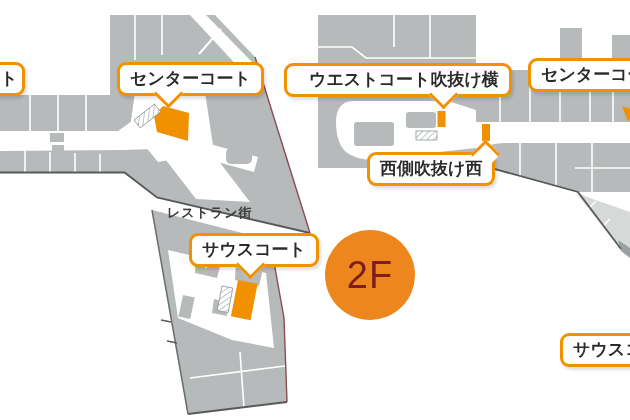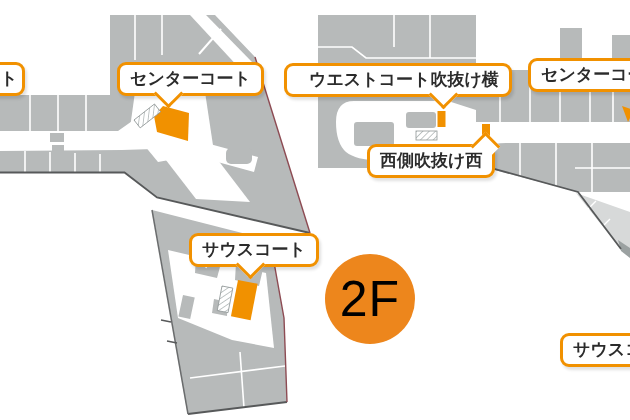--- a/index.html
+++ b/index.html
@@ -27,22 +27,22 @@
   .callout .lbl{position:relative;z-index:2;}
   .tail{position:absolute;width:18px;height:18px;background:#fff;transform:rotate(45deg);z-index:1;}
   .tail.down{border-right:3px solid var(--accent);border-bottom:3px solid var(--accent);bottom:-11px;}
   .tail.up{border-left:3px solid var(--accent);border-top:3px solid var(--accent);top:-11px;}
   .clip-left{width:124px;text-align:right;overflow:hidden;}
   .maptext{
     position:absolute;font-size:13px;font-weight:bold;color:#3B3B3B;
     letter-spacing:1px;z-index:4;
   }
   .floor-badge{
-    position:absolute;left:325px;top:254px;width:90px;height:90px;border-radius:50%;
-    background:var(--badge);color:#000000;font-size:50px;line-height:90px;
+    position:absolute;left:325px;top:230px;width:90px;height:90px;border-radius:50%;
+    background:var(--badge);color:#7f1d1d;font-size:38px;line-height:90px;
     text-align:center;letter-spacing:1px;z-index:6;
   }
 </style>
 </head>
 <body>
 
 <div class="stage">
 
   <svg class="mapsvg" width="630" height="420" viewBox="0 0 630 420">
     <defs>
@@ -123,36 +123,37 @@
 
       <path fill="#D7D9D9" d="M576,193 L630,212 L630,256 L620,248 Z"></path>
       <path stroke="#fff" stroke-width="1.4" fill="none" d="M596,201 L588,209 M610,219 L602,227"></path>
       <path fill="#9BA1A1" d="M618,240 L630,248 L630,258 L621,251 Z"></path>
       <path stroke="#57595A" stroke-width="1.8" fill="none" d="M462,160 L578,192 L621,249"></path>
 
       <path fill="#F19100" d="M622,106 L634,110 L628,122 Z"></path>
     </g>
   </svg>
 
+  <div class="maptext" style="left:167px;top:204px;">レストラン街</div>
 
   <div class="callout clip-left" style="left:-99px;top:62px;">
     <span class="lbl">ノースコート</span>
   </div>
 
   <div class="callout" style="left:117px;top:62px;">
     <span class="tail down" style="left:38px;"></span>
     <span class="lbl">センターコート</span>
   </div>
 
   <div class="callout" style="left:284px;top:63px;padding-left:22px;">
     <span class="tail down" style="left:146px;"></span>
     <span class="lbl">ウエストコート吹抜け横</span>
   </div>
 
-  <div class="callout" style="left:367px;top:144px;">
+  <div class="callout" style="left:367px;top:152px;">
     <span class="tail up" style="left:105px;"></span>
     <span class="lbl">西側吹抜け西</span>
   </div>
 
   <div class="callout" style="left:528px;top:58px;">
     <span class="lbl">センターコート</span>
   </div>
 
   <div class="callout" style="left:189px;top:233px;">
     <span class="tail down" style="left:48px;"></span>

